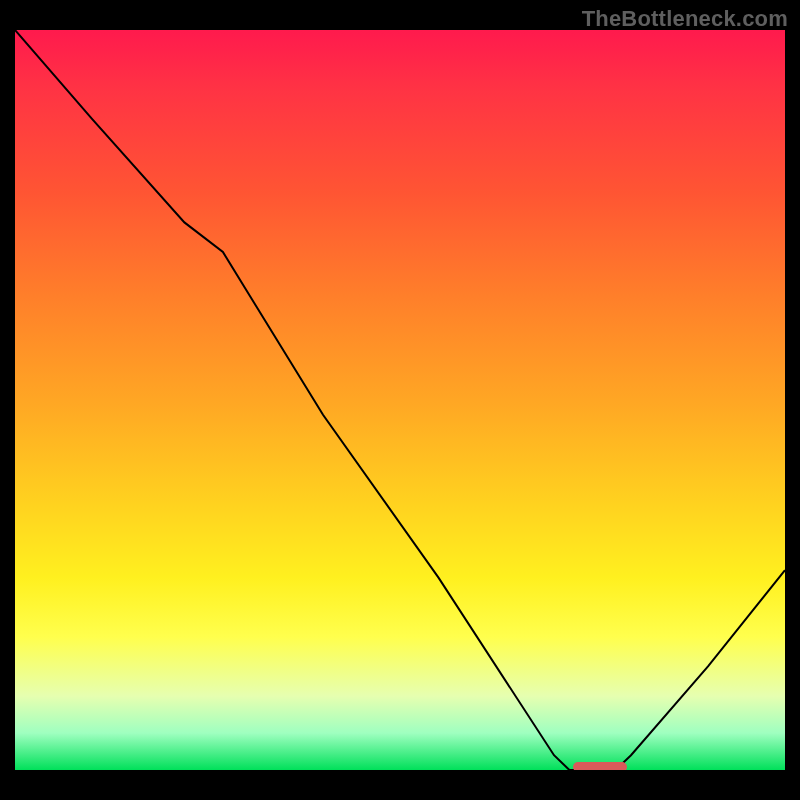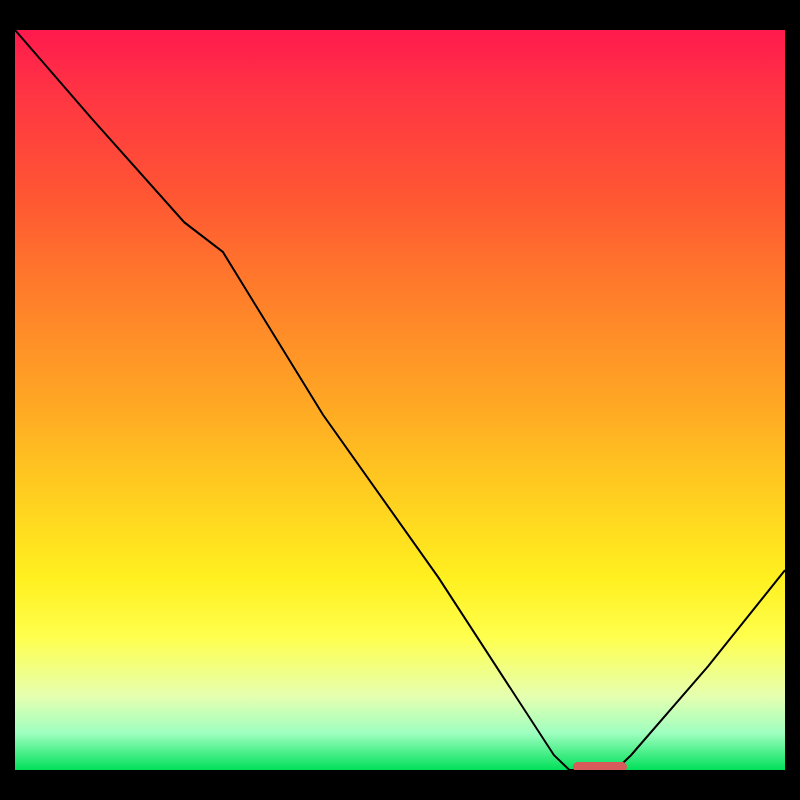--- a/index.html
+++ b/index.html
@@ -59,20 +59,21 @@
     height: 10px;
     border-radius: 5px;
     background: #d85a5a;
     z-index: 5;
   }
 </style>
 </head>
 <body>
 
 <div class="chart-outer">
+  <div class="watermark">TheBottleneck.com</div>
 
   <div class="plot-area">
     <svg class="curve" viewBox="0 0 770 740" preserveAspectRatio="none">
       <path id="curve-path" d="M0.0 0.0 L77.0 88.8 L169.4 192.4 L207.9 222.0 L308.0 384.8 L423.5 547.6 L539.0 725.2 L554.4 740.0 L600.6 740.0 L616.0 725.2 L693.0 636.4 L770.0 540.2" fill="none" stroke="#000000" stroke-width="2"></path>
     </svg>
     <div id="marker" class="marker" style="left: 558.25px; width: 53.9px; top: 732.04px; background: rgb(216, 90, 90);"></div>
   </div>
 </div>
 
 </body></html>

